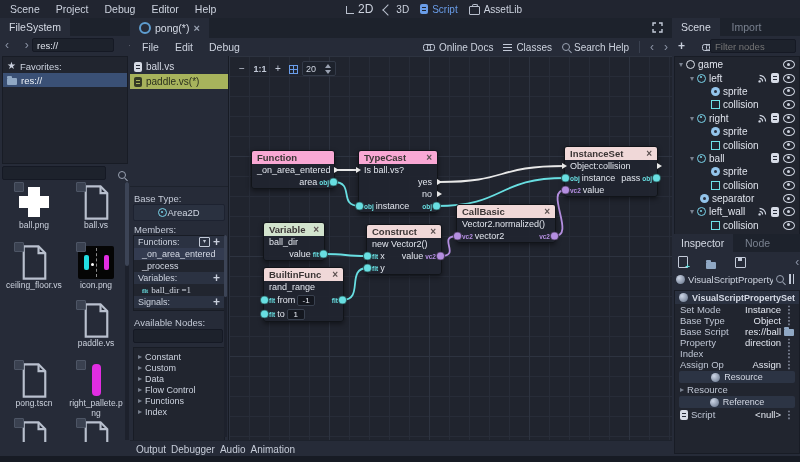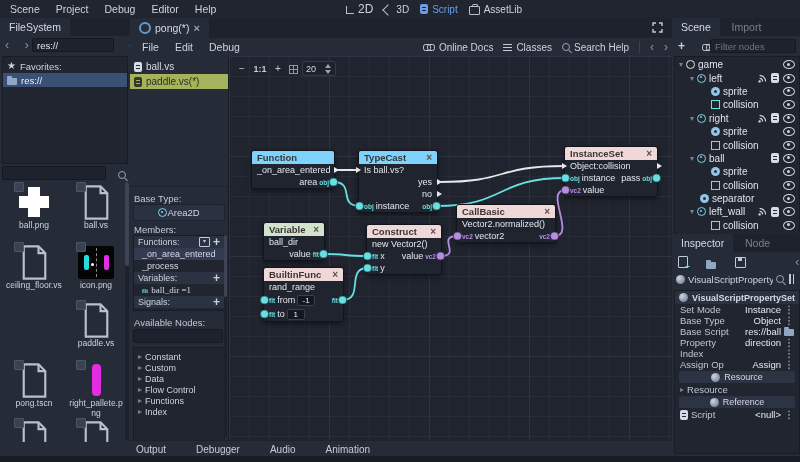--- a/index.html
+++ b/index.html
@@ -75,21 +75,21 @@
   .arow{display:flex;align-items:center;height:11px;padding:0 4px;font-size:9px;color:#cdd3df;gap:3px}
   .exp{color:#79818f;font-size:8px}
   
   #graph{background-color:#20242e;background-image:
     linear-gradient(#2d3340 1px,transparent 1px),linear-gradient(90deg,#2d3340 1px,transparent 1px),
     linear-gradient(#272c38 1px,transparent 1px),linear-gradient(90deg,#272c38 1px,transparent 1px);
     background-size:100px 100px,100px 100px,20px 20px,20px 20px;overflow:hidden}
   #wires{position:absolute;left:0;top:0;z-index:1;pointer-events:none}
   .gnode{position:absolute;background:rgba(33,37,47,.95);border:1px solid #111419;border-radius:3px;z-index:2;box-shadow:0 2px 5px rgba(0,0,0,.45)}
   .gnode-hd{height:13px;display:flex;align-items:center;justify-content:space-between;padding:0 5px;border-radius:2px 2px 0 0;font-size:9.5px;font-weight:bold;color:#3b3535}
-  .hd-light{background:#7dd3fc}.hd-pink{background:#f0d8d8}.hd-green{background:#d2e3cd}
+  .hd-light{background:#f9a8d4}.hd-pink{background:#f0d8d8}.hd-green{background:#d2e3cd}
   .gnode-close{font-weight:bold;color:#5a4f4f;font-size:10px;line-height:10px;margin-left:6px}
   .gnode-row{position:relative;height:12px;display:flex;align-items:center;padding:0 5px;font-size:9px;color:#e2e6ee;white-space:nowrap}
   .grp{display:flex;align-items:center;gap:2px}
   .rg{margin-left:auto}
   .tbadge{font-size:6.5px;font-weight:bold;line-height:7px}
   .tb-obj{color:#68dfe2}.tb-flt{color:#68dfe2}.tb-vc2{color:#b48ee0}
   .pdot{position:absolute;width:7px;height:7px;border-radius:50%;border:1px solid rgba(0,0,0,.55);top:50%;transform:translateY(-50%);z-index:3}
   .pseq{position:absolute;width:0;height:0;border-top:3.5px solid transparent;border-bottom:3.5px solid transparent;border-left:5.5px solid #e8e8e8;top:50%;transform:translateY(-50%);z-index:3}
   .pl{left:-4px}.pr{right:-4px}
   .pseq.pl{left:-3px}.pseq.pr{right:-5px}
@@ -589,21 +589,21 @@
             <span class="tbadge tb-flt">flt</span>
             <span>to</span>
             <span class="ninput">1</span>
           </span>
           <span class="grp rg"></span>
         </div>
       </div>
     </div>
 
   <div class="abs panel" style="left:130px;top:440px;width:542px;height:16px;border-top:1px solid #1d222c">
-    <div id="bottom-tabs" style="display:flex;align-items:center;height:16px;padding-left:6px;gap:30px">
+    <div id="bottom-tabs" style="display:flex;align-items:center;height:16px;padding-left:6px;gap:5px">
         <span style="font-size: 10px; color: rgb(198, 204, 216);">Output</span>
         <span style="font-size: 10px; color: rgb(198, 204, 216);">Debugger</span>
         <span style="font-size: 10px; color: rgb(198, 204, 216);">Audio</span>
         <span style="font-size: 10px; color: rgb(198, 204, 216);">Animation</span>
       </div>
   </div>
 
   <div class="abs tabbar" style="left:672px;top:18px;width:128px;height:18px">
     <span class="tab active" id="scene-tab-0">Scene</span>
     <span class="tab dim" id="scene-tab-1">Import</span>

